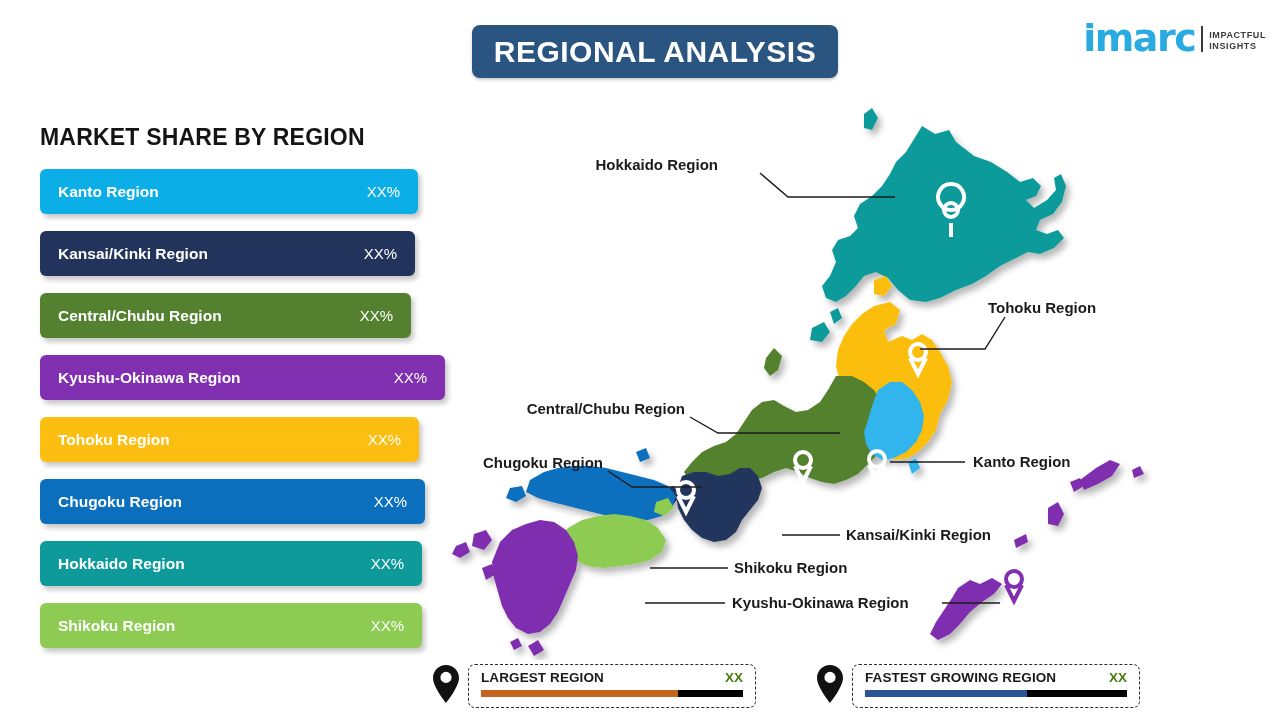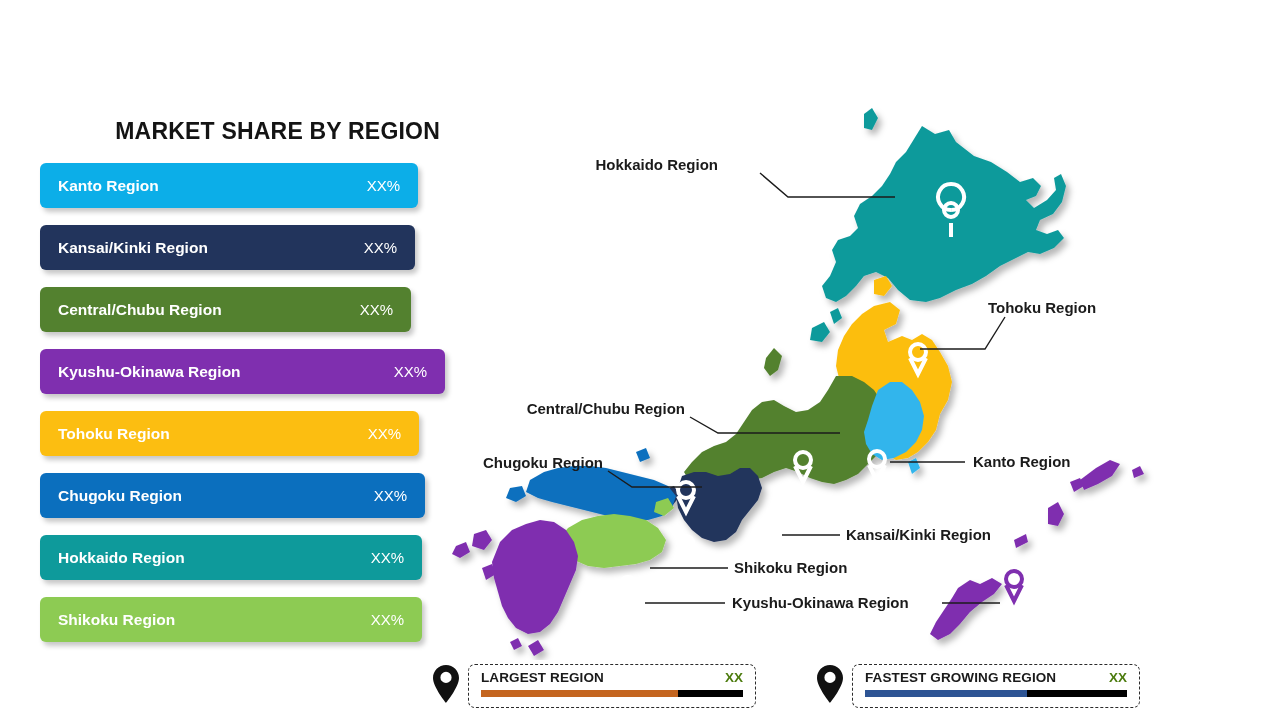--- a/index.html
+++ b/index.html
@@ -37,21 +37,21 @@
     margin-bottom:4px;
   }
   #brand-logo .tagline span{
     font-size:9px;font-weight:bold;color:#3a3a3a;letter-spacing:.6px;line-height:11px;
   }
 
   
   #left-panel{position:absolute;left:40px;top:118px;width:400px;}
   #market-share-heading{
     font-size:23px;font-weight:bold;color:#141414;
-    text-align:right;margin:0 0 18px 0;letter-spacing:.2px;
+    text-align:left;margin:6px 0 18px 0;letter-spacing:.2px;
   }
   .region-row{
     height:45px;margin-bottom:17px;border-radius:6px;
     display:flex;align-items:center;justify-content:space-between;
     padding:0 18px 0 18px;box-sizing:border-box;
     box-shadow:3px 4px 5px rgba(0,0,0,.22);
     color:#ffffff;
   }
   .region-row .rlabel{font-size:15.5px;font-weight:bold;white-space:nowrap;}
   .region-row .rval{font-size:15px;font-weight:normal;}
@@ -80,21 +80,32 @@
   .maplabel{
     position:absolute;font-size:15px;font-weight:bold;color:#1b1b1b;
     white-space:nowrap;font-family:"Liberation Sans", sans-serif;
   }
 </style>
 </head>
 <body>
 
 <div class="stage">
 
-
+  <div id="title-banner">
+    <span class="txt">REGIONAL ANALYSIS</span>
+  </div>
+
+  <div id="brand-logo">
+    <span class="mark">imarc</span>
+    <span class="divider"></span>
+    <span class="tagline">
+      <span>IMPACTFUL</span>
+      <span>INSIGHTS</span>
+    </span>
+  </div>
 
   <div id="left-panel">
     <h2 id="market-share-heading">MARKET SHARE BY REGION</h2>
     <div id="region-list">
         <div class="region-row" style="background: rgb(12, 174, 232); width: 378px;">
           <span class="rlabel">Kanto  Region</span>
           <span class="rval">XX%</span>
         </div>
         <div class="region-row" style="background: rgb(34, 52, 92); width: 375px;">
           <span class="rlabel">Kansai/Kinki  Region</span>

